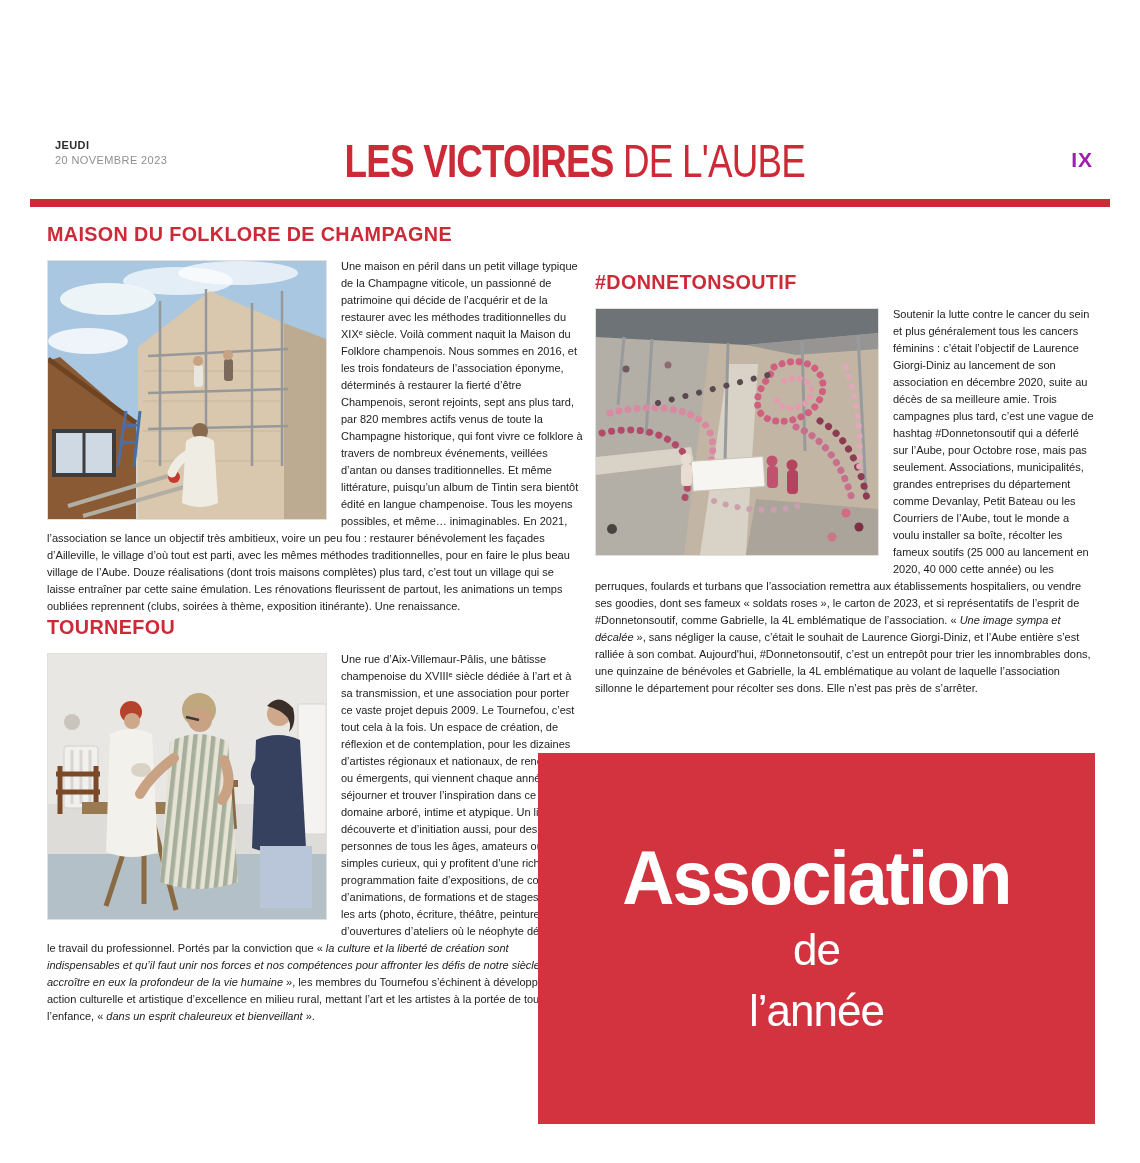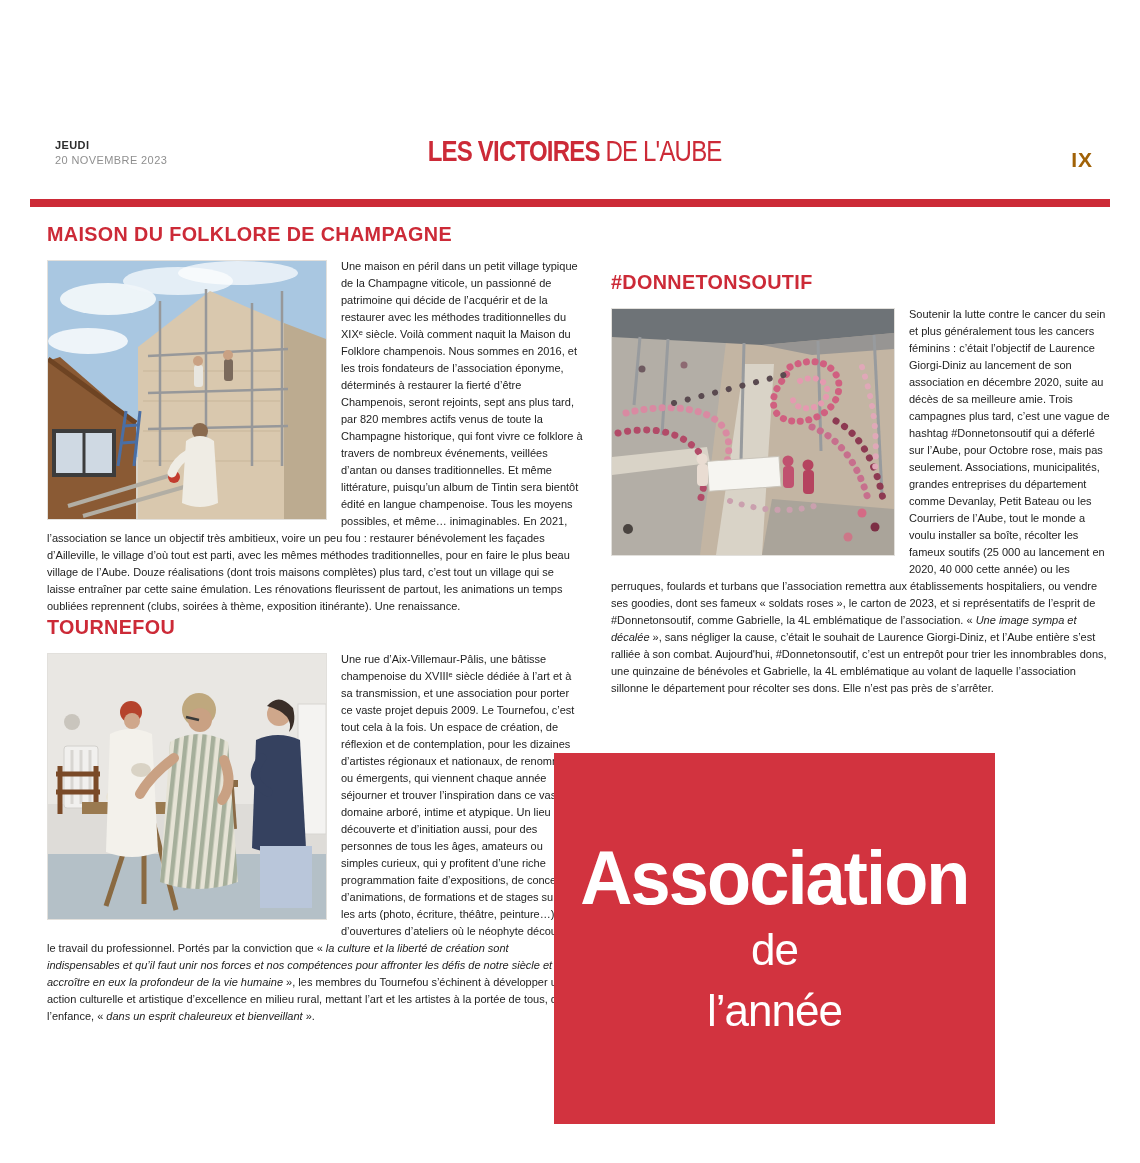--- a/index.html
+++ b/index.html
@@ -10,42 +10,42 @@
   }
   *{margin:0;padding:0;box-sizing:border-box;}
   body{background:#fff;font-family:"Liberation Sans", sans-serif;color:var(--ink);}
   .page{width:1140px;height:1163px;background:#fff;position:relative;padding:0 45px 0 47px;overflow:hidden;}
 
   
   .masthead{position:relative;height:200px;}
   .dateblock{position:absolute;left:8px;top:138px;font-size:11px;letter-spacing:.4px;line-height:1.35;}
   .dateblock .day{font-weight:700;color:#2d2d2d;}
   .dateblock .date{color:var(--muted);}
-  .main-title{position:absolute;left:8px;right:0;top:134px;text-align:center;font-size:30px;color:var(--accent);white-space:nowrap;}
+  .main-title{position:absolute;left:8px;right:0;top:134px;text-align:center;font-size:46px;color:var(--accent);white-space:nowrap;}
   .main-title .inner{display:inline-block;transform:scaleX(.8);transform-origin:center;letter-spacing:-1px;}
   .tb{font-weight:700;}
   .tl{font-weight:400;}
-  .page-num{position:absolute;right:2px;top:148px;font-size:21px;font-weight:700;color:#a16207;letter-spacing:1px;}
+  .page-num{position:absolute;right:2px;top:148px;font-size:21px;font-weight:700;color:#a21caf;letter-spacing:1px;}
   .rule{position:absolute;left:-17px;top:199px;width:1080px;height:8px;background:var(--accent);}
 
   
-  .cols{display:flex;gap:28px;margin-top:22px;}
+  .cols{display:flex;gap:12px;margin-top:22px;}
   .col-l{width:536px;flex:none;}
   .col-r{width:500px;flex:none;margin-top:48px;}
 
   .hl{color:var(--accent);font-size:21px;font-weight:700;letter-spacing:.4px;transform:scaleX(.94);transform-origin:left;white-space:nowrap;}
   article{overflow:visible;}
   .art-body{overflow:hidden;margin-top:12px;}
   .photo{float:left;margin:2px 14px 6px 0;border:1px solid #e2e0dc;line-height:0;background:#eee;}
   .bodytext{font-size:11px;line-height:17px;color:#222;text-align:left;}
   .bodytext i{font-style:italic;}
   #tournefou{}
 
   
-  .award{width:441px;height:371px;margin-left:-57px;margin-top:56px;background:var(--award);color:#fff;
+  .award{width:557px;height:371px;margin-left:-57px;margin-top:56px;background:var(--award);color:#fff;
          display:flex;flex-direction:column;align-items:center;justify-content:center;gap:6px;text-align:center;}
   .award .l1{font-size:76px;font-weight:700;letter-spacing:-2px;transform:scaleX(.95);line-height:1;}
   .award .l2,.award .l3{font-size:44px;font-weight:400;letter-spacing:-1px;line-height:1.25;}
 
   svg{display:block;}
 </style>
 </head>
 <body>
 
 <div class="page">

